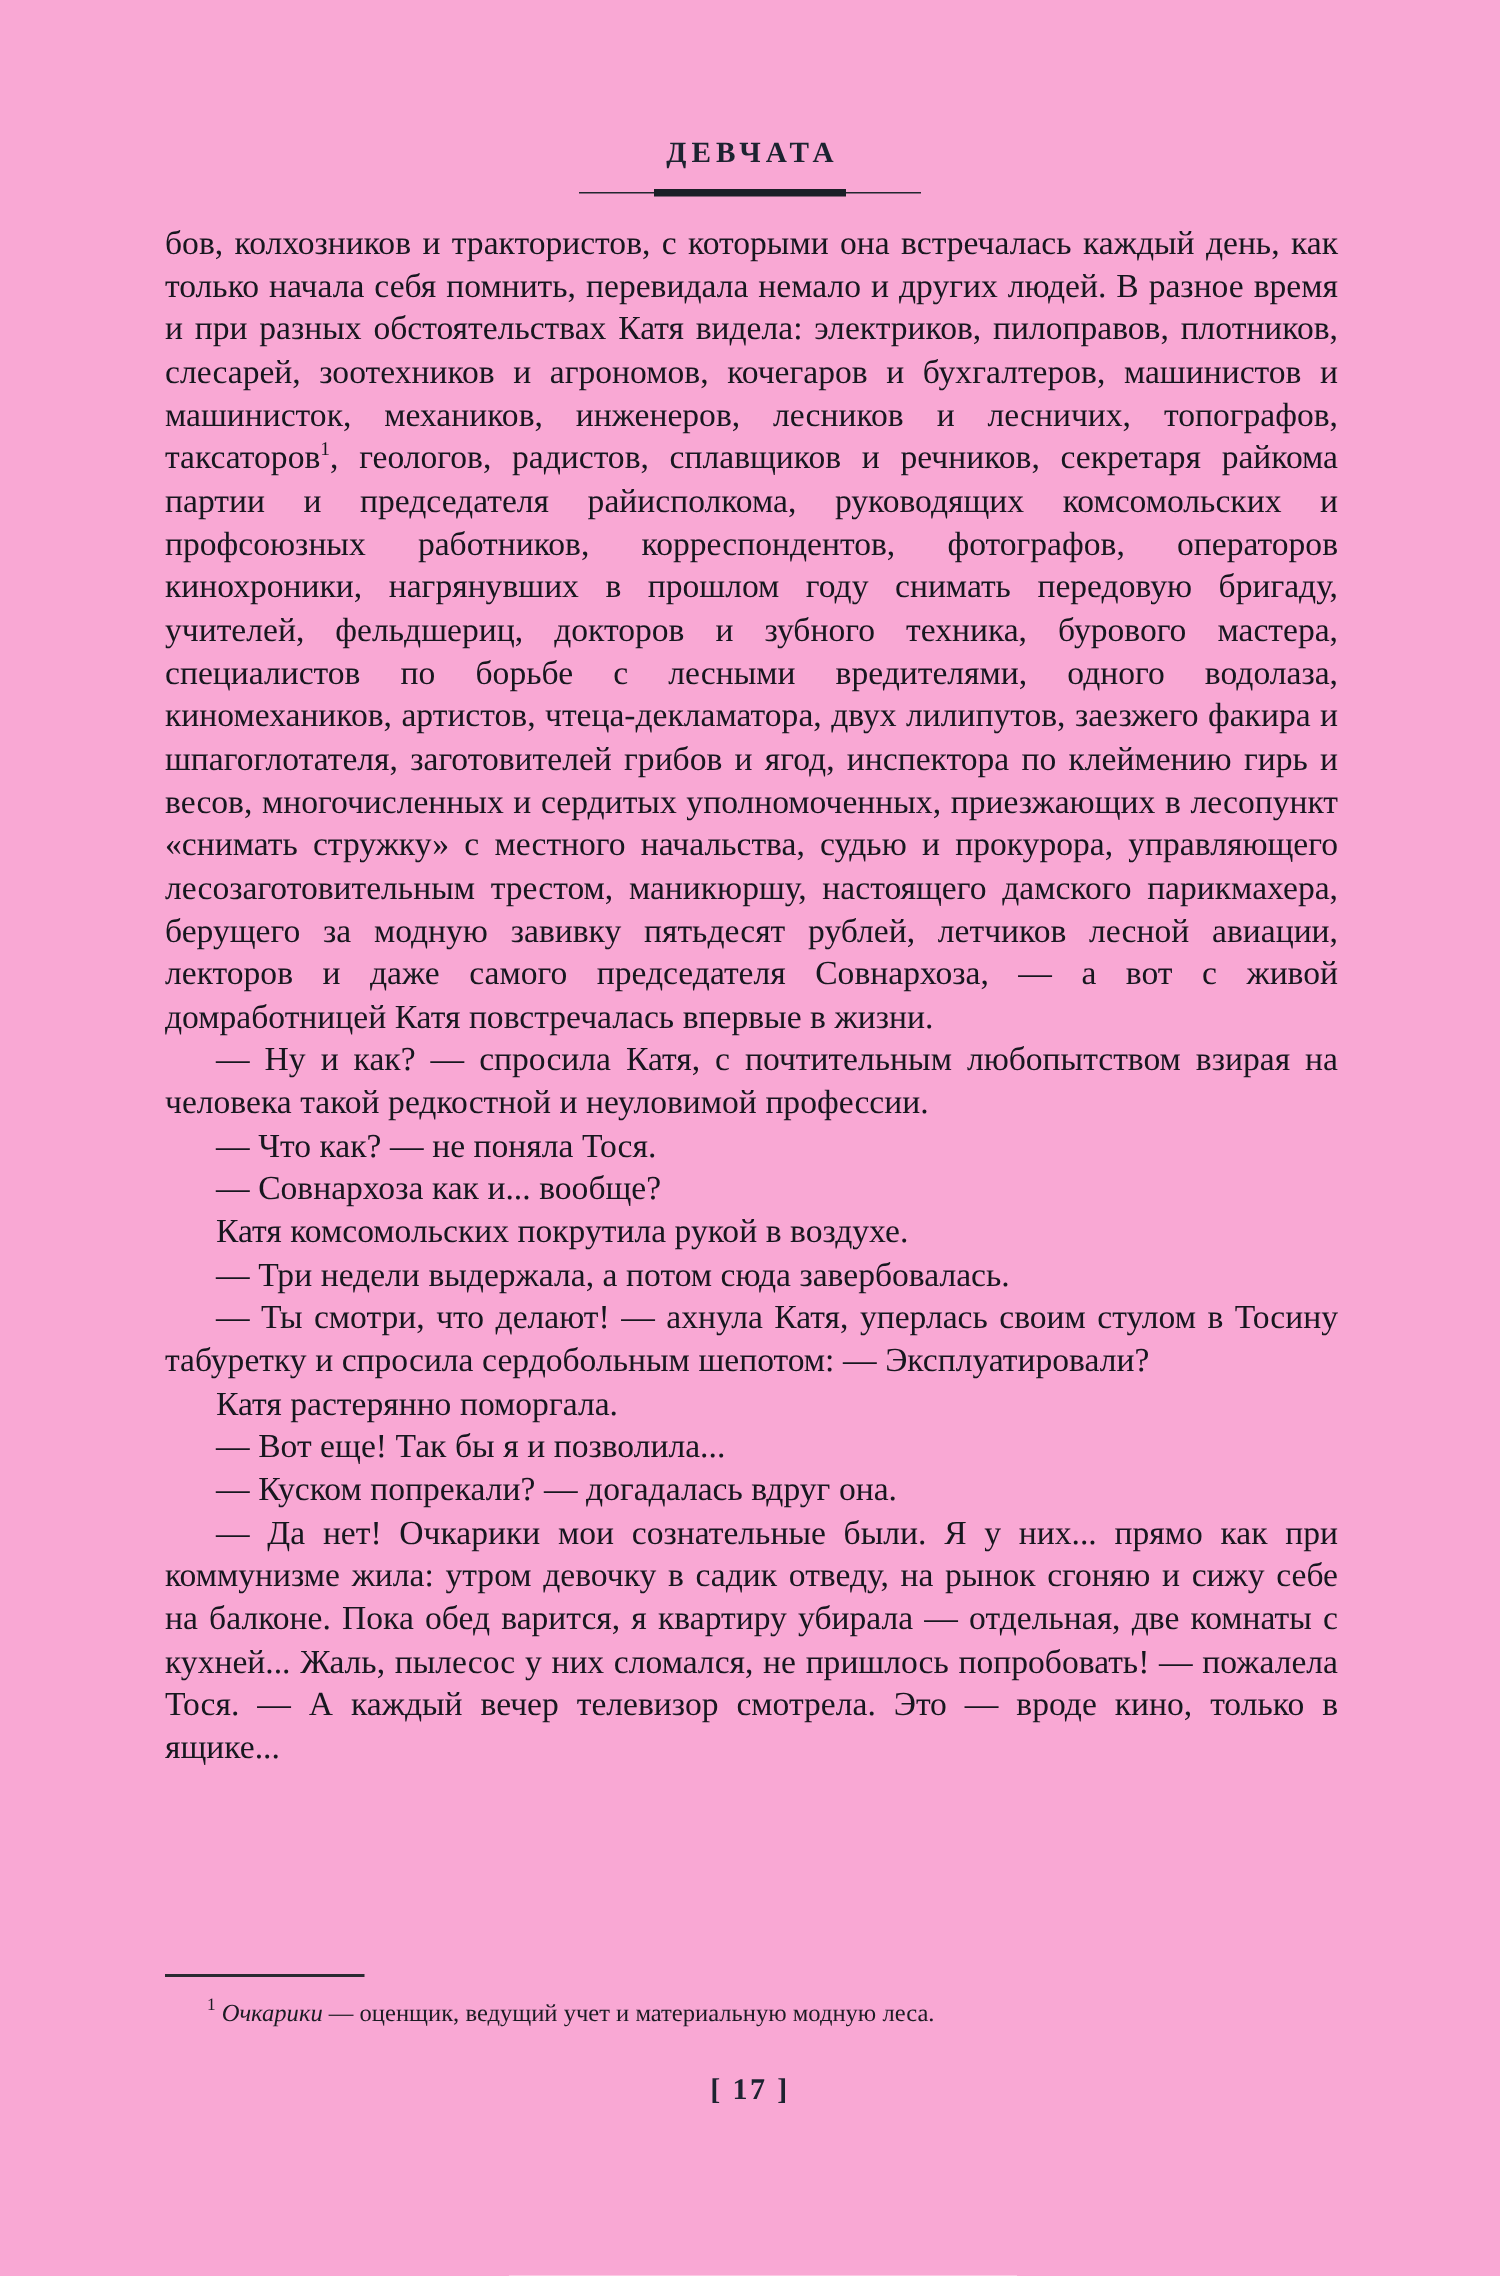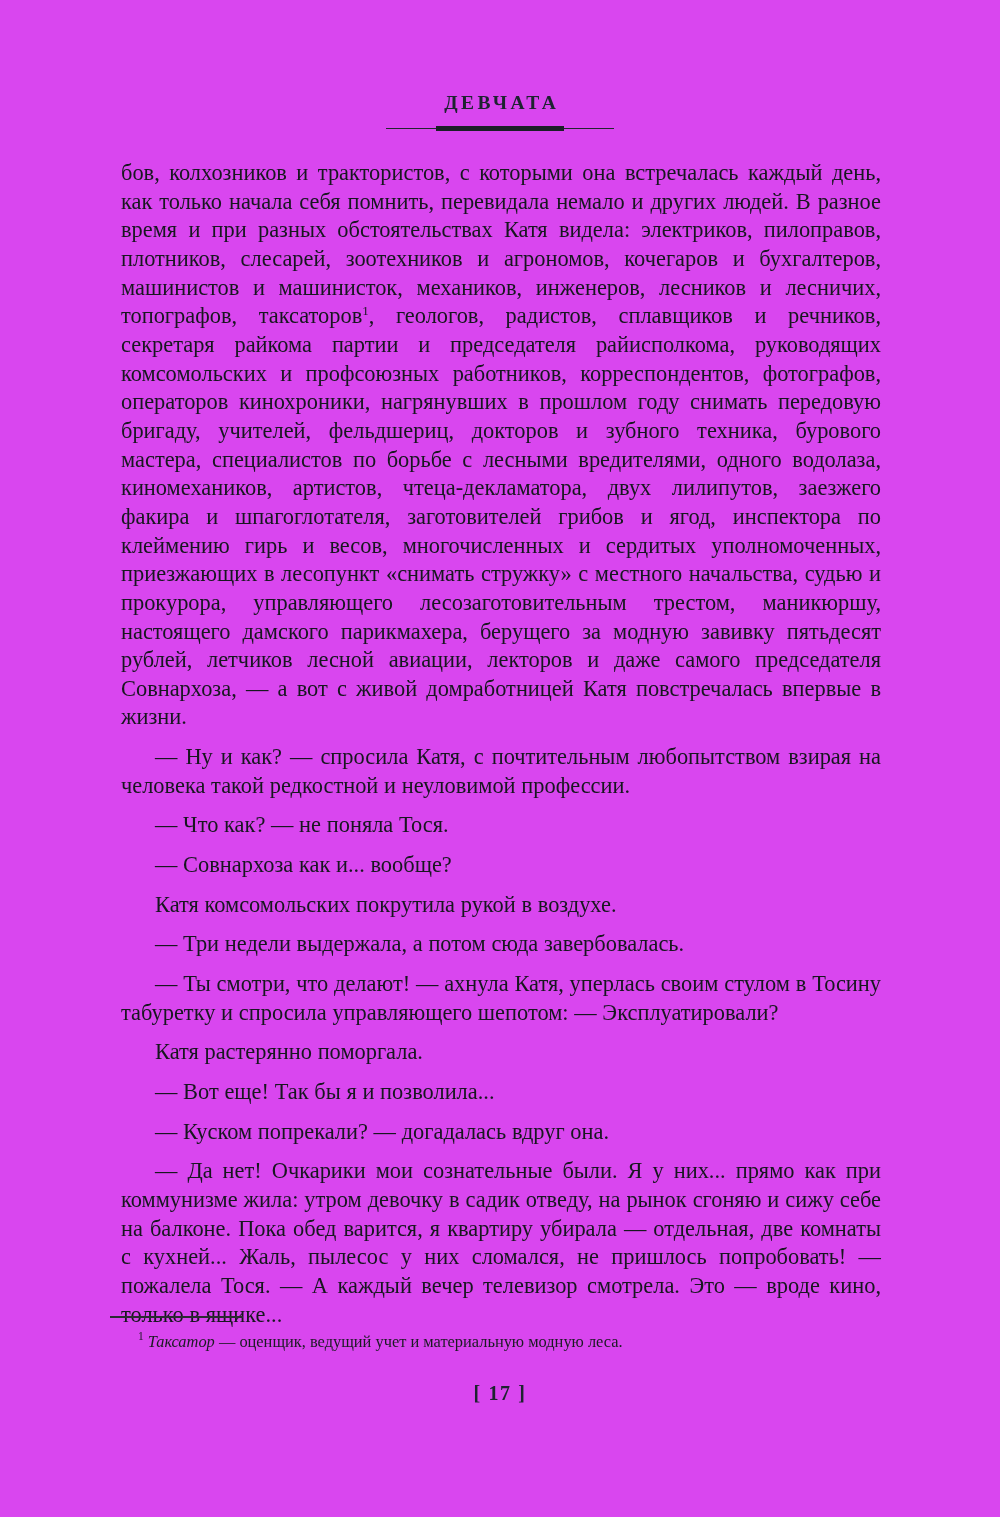--- a/index.html
+++ b/index.html
@@ -14,21 +14,21 @@
     position: relative;
     overflow: hidden;
     font-family: "Liberation Serif", "DejaVu Serif", serif;
     color: #17171f;
     -webkit-font-smoothing: antialiased;
   }
 
   .page {
     position: absolute;
     inset: 0;
-    background: #d946ef;
+    background: #f9a8d4;
   }
 
   
   .runhead {
     position: absolute;
     top: 92px;
     left: 0;
     width: 1000px;
     text-align: center;
   }
@@ -68,21 +68,21 @@
 
   
   .column {
     position: absolute;
     left: 110px;
     top: 148px;
     width: 782px;
   }
 
   p.body {
-    margin: 11px;
+    margin: 0;
     font-size: 22.4px;
     line-height: 28.65px;
     text-align: justify;
     text-justify: inter-word;
     text-indent: 0;
     color: #17171f;
     word-spacing: 0.1px;
     hyphens: manual;
   }
   p.body.indent {
@@ -159,32 +159,32 @@
     <p class="body indent">— Ну и как? — спросила Катя, с почтительным любопытством взирая на человека такой редкостной и неуловимой профессии.</p>
 
     <p class="body indent">— Что как? — не поняла Тося.</p>
 
     <p class="body indent">— Совнархоза как и... вообще?</p>
 
     <p class="body indent">Катя комсомольских покрутила рукой в воздухе.</p>
 
     <p class="body indent">— Три недели выдержала, а потом сюда завербовалась.</p>
 
-    <p class="body indent">— Ты смотри, что делают! — ахнула Катя, уперлась своим стулом в Тосину табуретку и спросила управляющего шепотом: — Эксплуатировали?</p>
+    <p class="body indent">— Ты смотри, что делают! — ахнула Катя, уперлась своим стулом в Тосину табуретку и спросила сердобольным шепотом: — Эксплуатировали?</p>
 
     <p class="body indent">Катя растерянно поморгала.</p>
 
     <p class="body indent">— Вот еще! Так бы я и позволила...</p>
 
     <p class="body indent">— Куском попрекали? — догадалась вдруг она.</p>
 
     <p class="body indent">— Да нет! Очкарики мои сознательные были. Я у них... прямо как при коммунизме жила: утром девочку в садик отведу, на рынок сгоняю и сижу себе на балконе. Пока обед варится, я квартиру убирала — отдельная, две комнаты с кухней... Жаль, пылесос у них сломался, не пришлось попробовать! — пожалела Тося. — А каждый вечер телевизор смотрела. Это — вроде кино, только в ящике...</p>
 
   </div>
 
   <div class="footnote">
     <div class="footnote-rule"></div>
-    <p class="footnote-text"><span class="fn-num">1</span><span class="footnote-term">Таксатор</span><span> — оценщик, ведущий учет и материальную модную леса.</span></p>
+    <p class="footnote-text"><span class="fn-num">1</span><span class="footnote-term">Очкарики</span><span> — оценщик, ведущий учет и материальную модную леса.</span></p>
   </div>
 
   <div class="folio">[ 17 ]</div>
 
 </div>
 
 </body></html>

